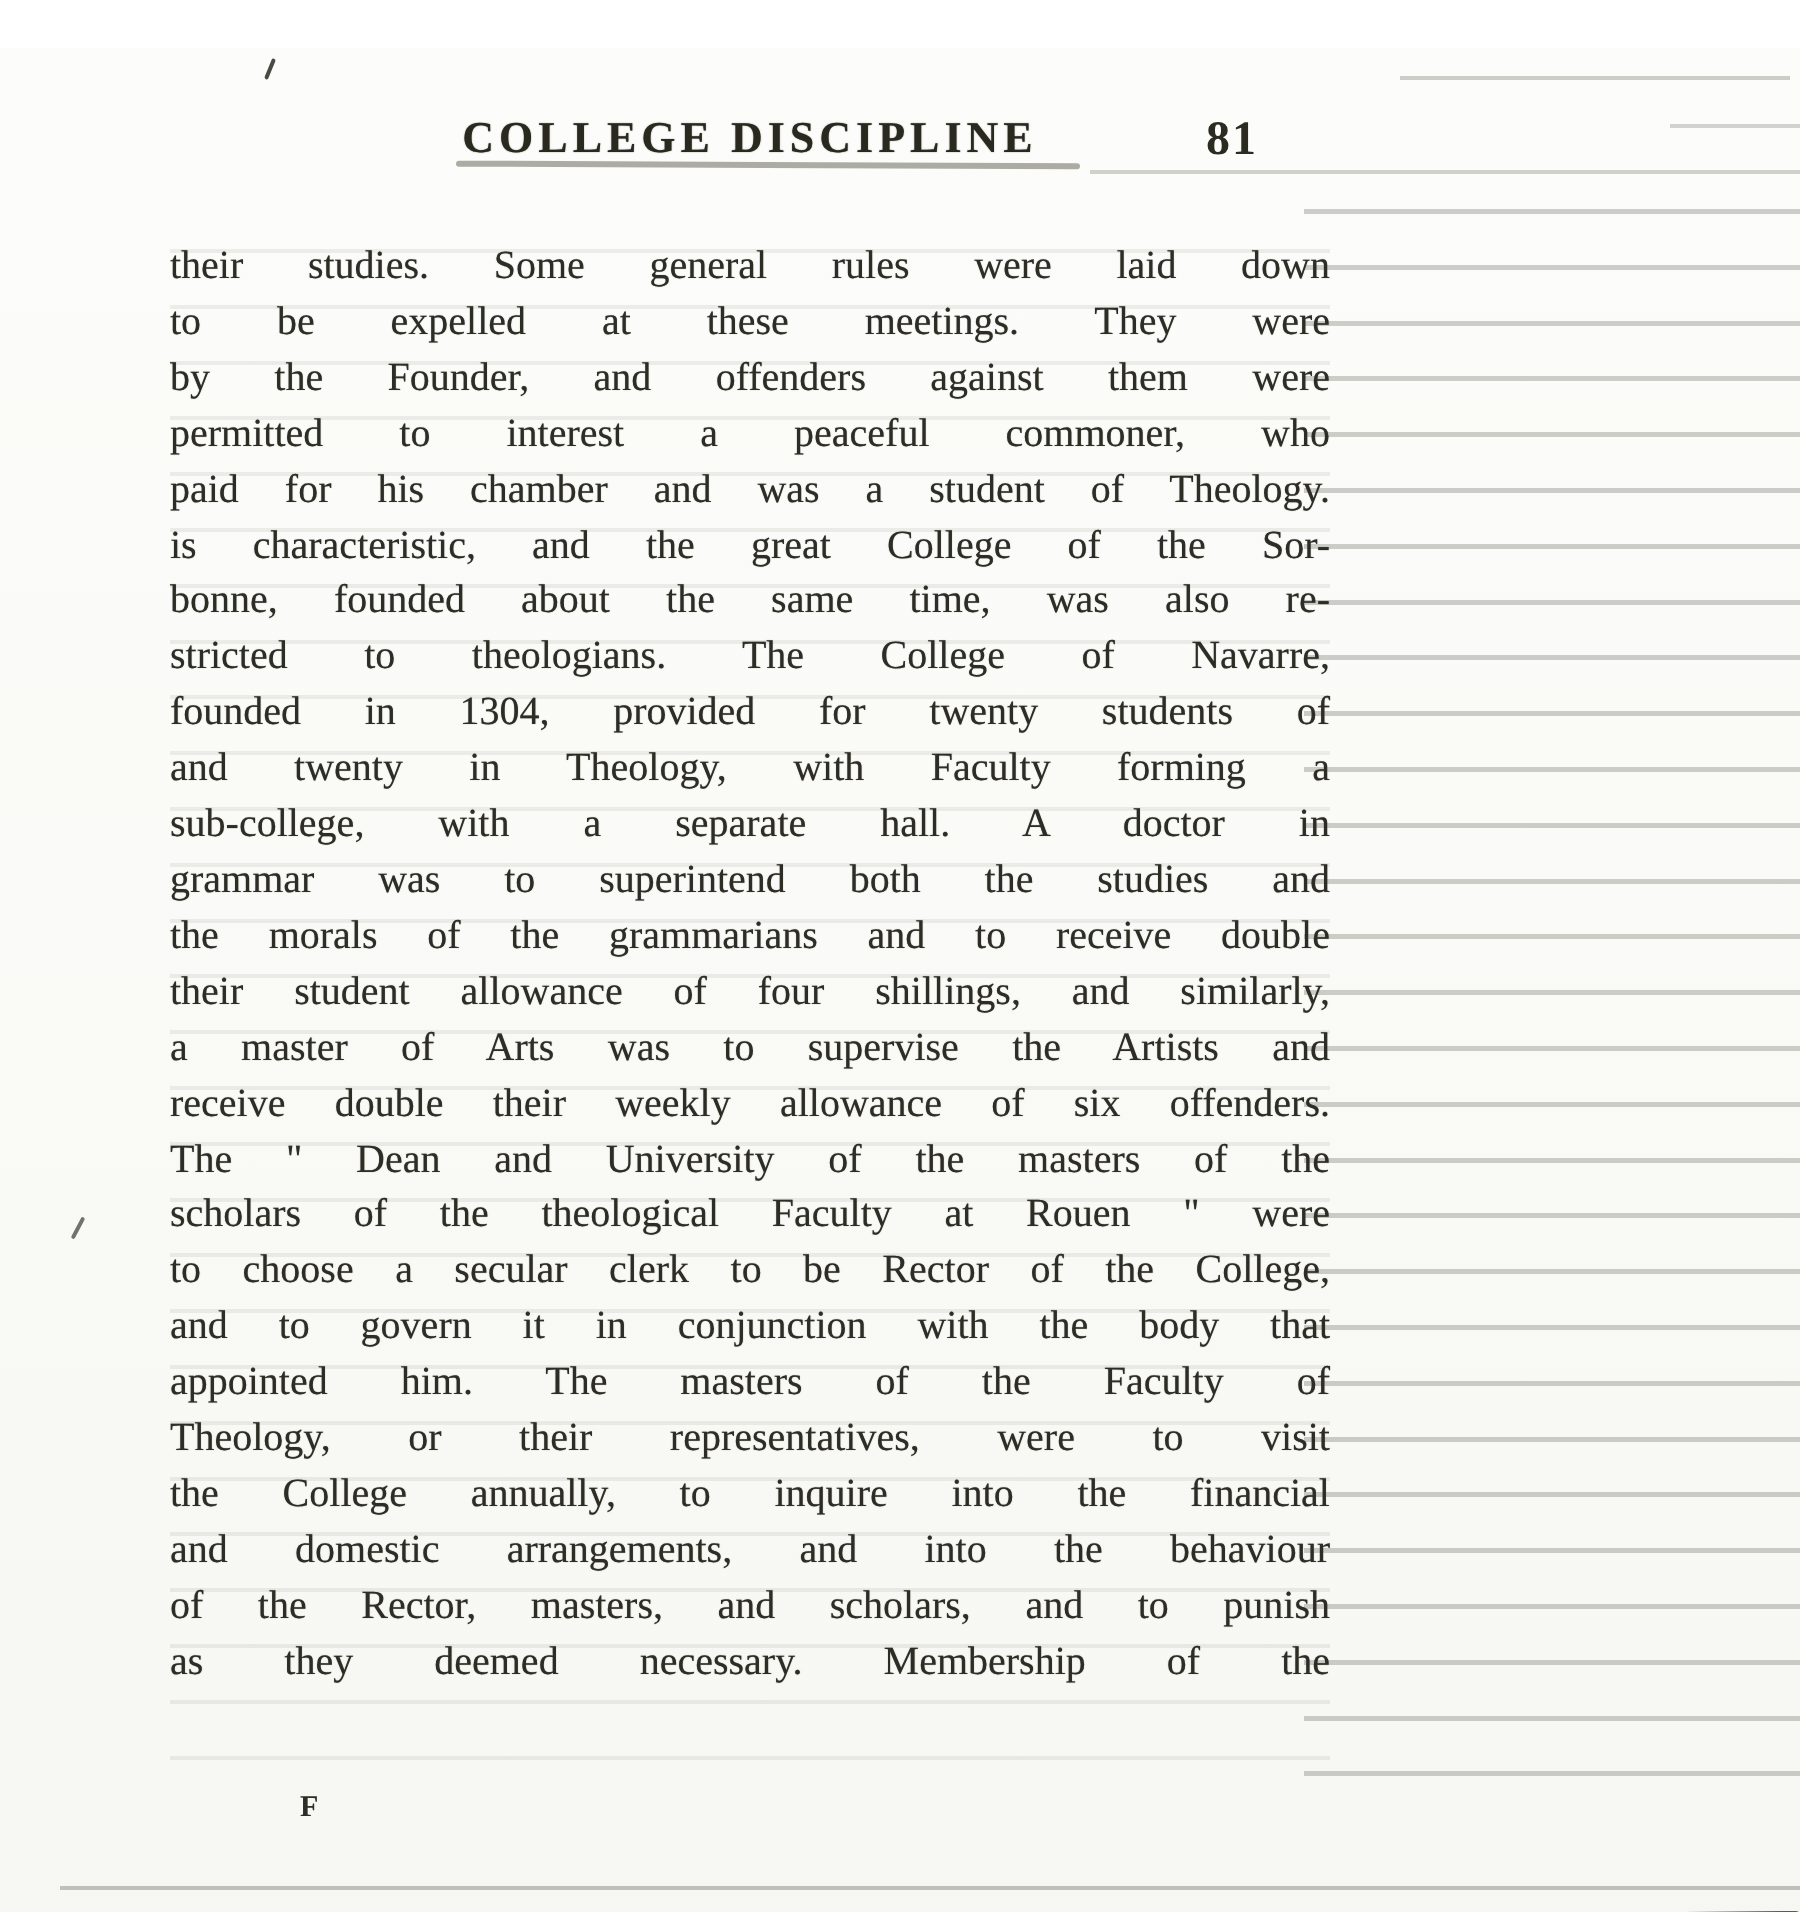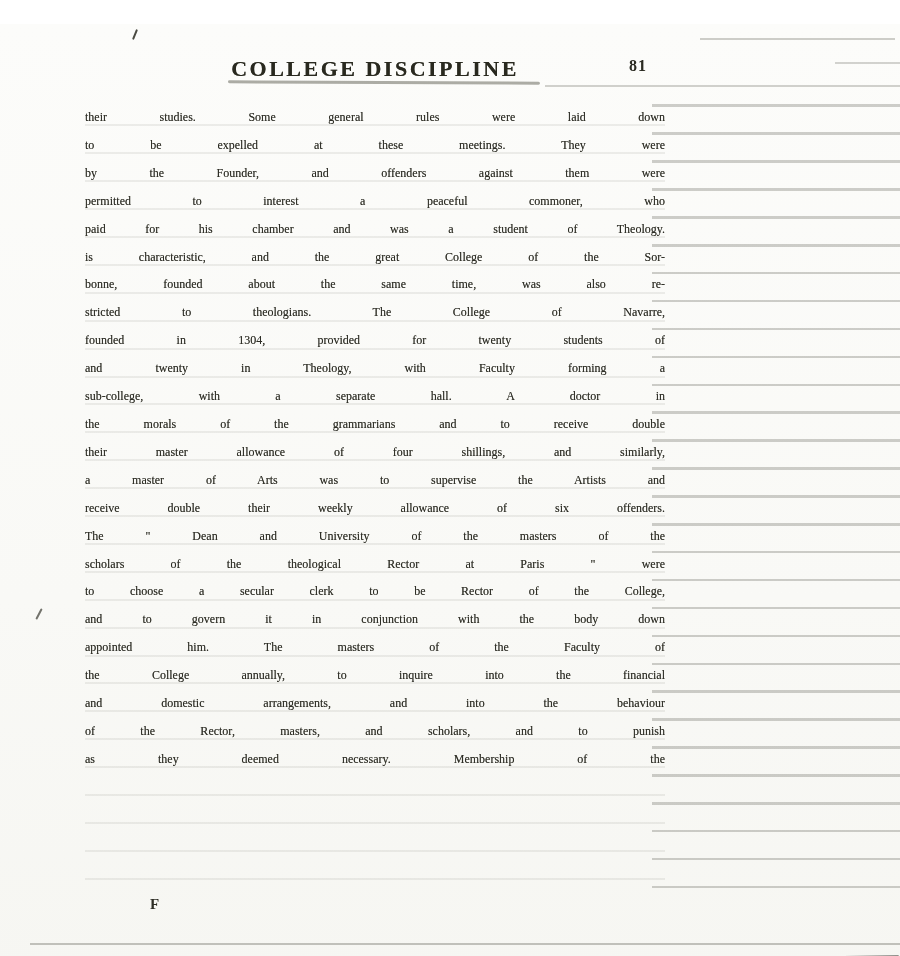--- a/index.html
+++ b/index.html
@@ -29,36 +29,36 @@
     display: block;
     text-align: center;
     font-size: 22px;
     font-weight: bold;
     letter-spacing: 2.5px;
     color: #29291f;
     text-shadow: 0 0 0.6px rgba(40,40,30,.7);
   }
   .pagenum {
     position: absolute;
-    right: 18px;
+    right: 36px;
     top: 1px;
-    font-size: 16px;
+    font-size: 24px;
     font-weight: bold;
     letter-spacing: 1px;
     color: #2b2b22;
   }
 
   
   .body {
     position: absolute;
-    top: 80px;
+    top: 96px;
     left: 85px;
     width: 580px;
     color: #2d2d25;
-    font-size: 12px;
+    font-size: 20px;
     line-height: 27.9px;
     word-spacing: 2px;
     text-shadow: 0 0 0.5px rgba(45,45,36,.55);
   }
   .line {
     text-align: justify;
     text-align-last: justify;
   }
 
   
@@ -153,29 +153,31 @@
       <div class="line">to be expelled at these meetings.  They were</div>
       <div class="line">by the Founder, and offenders against them were</div>
       <div class="line">permitted to interest a peaceful commoner, who</div>
       <div class="line">paid for his chamber and was a student of Theology.</div>
       <div class="line">is characteristic, and the great College of the Sor-</div>
       <div class="line">bonne, founded about the same time, was also re-</div>
       <div class="line">stricted to theologians.  The College of Navarre,</div>
       <div class="line">founded in 1304, provided for twenty students of</div>
       <div class="line">and twenty in Theology, with Faculty forming a</div>
       <div class="line">sub-college, with a separate hall.  A doctor in</div>
+      <div class="line">grammar was to superintend both the studies and</div>
       <div class="line">the morals of the grammarians and to receive double</div>
-      <div class="line">their master allowance of four shillings, and similarly,</div>
+      <div class="line">their student allowance of four shillings, and similarly,</div>
       <div class="line">a master of Arts was to supervise the Artists and</div>
       <div class="line">receive double their weekly allowance of six offenders.</div>
       <div class="line">The " Dean and University of the masters of the</div>
-      <div class="line">scholars of the theological Rector at Paris " were</div>
+      <div class="line">scholars of the theological Faculty at Rouen " were</div>
       <div class="line">to choose a secular clerk to be Rector of the College,</div>
-      <div class="line">and to govern it in conjunction with the body down</div>
+      <div class="line">and to govern it in conjunction with the body that</div>
       <div class="line">appointed him.  The masters of the Faculty of</div>
+      <div class="line">Theology, or their representatives, were to visit</div>
       <div class="line">the College annually, to inquire into the financial</div>
       <div class="line">and domestic arrangements, and into the behaviour</div>
       <div class="line">of the Rector, masters, and scholars, and to punish</div>
       <div class="line">as they deemed necessary.  Membership of the</div>
     </div>
 
   <div class="footer">F</div>
 
 </div>
 

